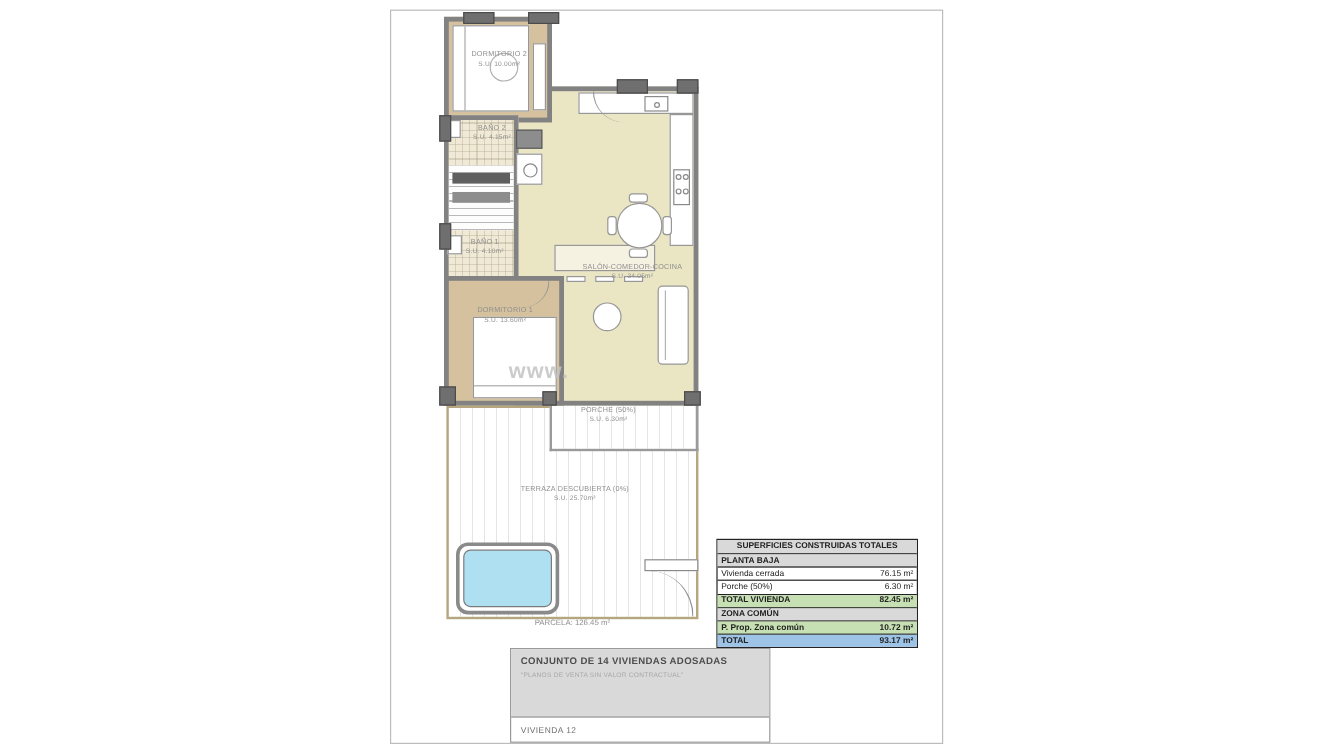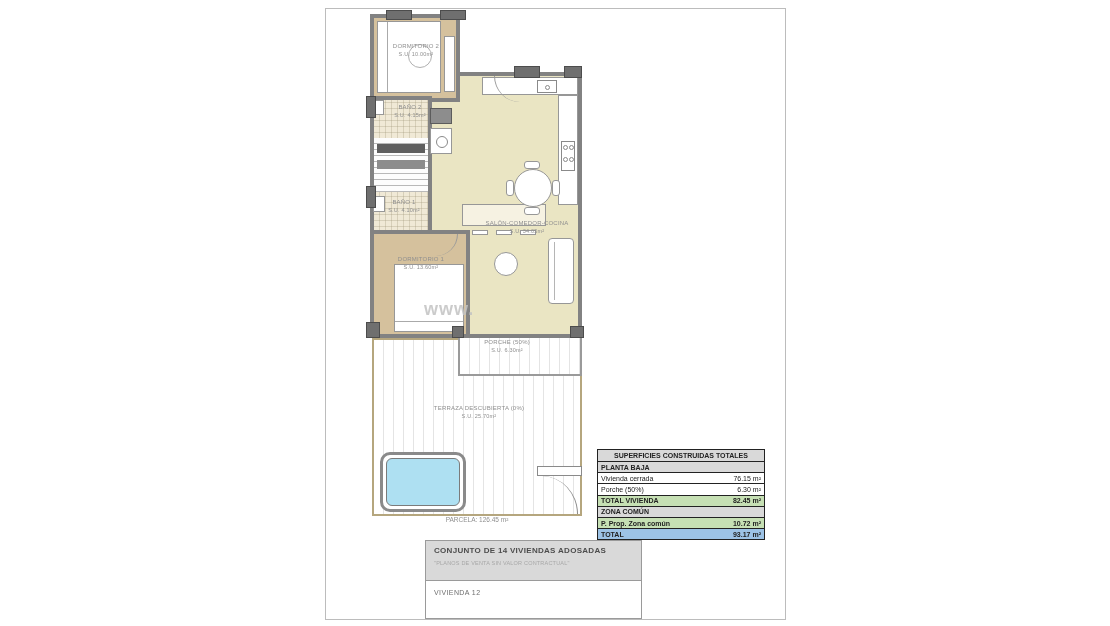--- a/index.html
+++ b/index.html
@@ -31,21 +31,21 @@
   .t-row{height:10.2px;display:flex;align-items:center;justify-content:space-between;
          padding:0 3px;border-bottom:1px solid #222;}
   .t-row:last-child{border-bottom:none;}
   .t-row.section{background:#d9d9d9;font-weight:bold;}
   .t-row.green{background:#c6e0b4;font-weight:bold;}
   .t-row.blue{background:#9dc3e6;font-weight:bold;}
   .t-value{text-align:right;}
   
   .title-block{position:absolute;left:425px;top:540px;width:215px;height:77px;
                border:1px solid #9a9a9a;z-index:50;background:#fff;}
-  .tb-top{height:40px;background:#d9d9d9;border-bottom:1px solid #9a9a9a;padding:5px 8px;box-sizing:border-box;}
+  .tb-top{height:57px;background:#d9d9d9;border-bottom:1px solid #9a9a9a;padding:5px 8px;box-sizing:border-box;}
   .tb-project{font-size:8px;font-weight:bold;color:#4d4d4d;letter-spacing:.3px;}
   .tb-disclaimer{font-size:5.5px;color:#a8a8a8;margin-top:5px;letter-spacing:.2px;}
   .tb-bottom{padding:8px 8px;}
   .tb-unit{font-size:7px;color:#6e6e6e;letter-spacing:.4px;}
   .parcela{position:absolute;left:417px;top:516px;width:120px;text-align:center;
            font-size:6.5px;color:#8f8f8f;z-index:30;}
   .sofa-line{position:absolute;left:5px;top:3px;right:2px;bottom:3px;border-left:1px solid #b5b5b5;}
   .dot{position:absolute;width:5px;height:5px;border:1px solid #8a8a8a;border-radius:50%;box-sizing:border-box;}
 </style>
 </head>

